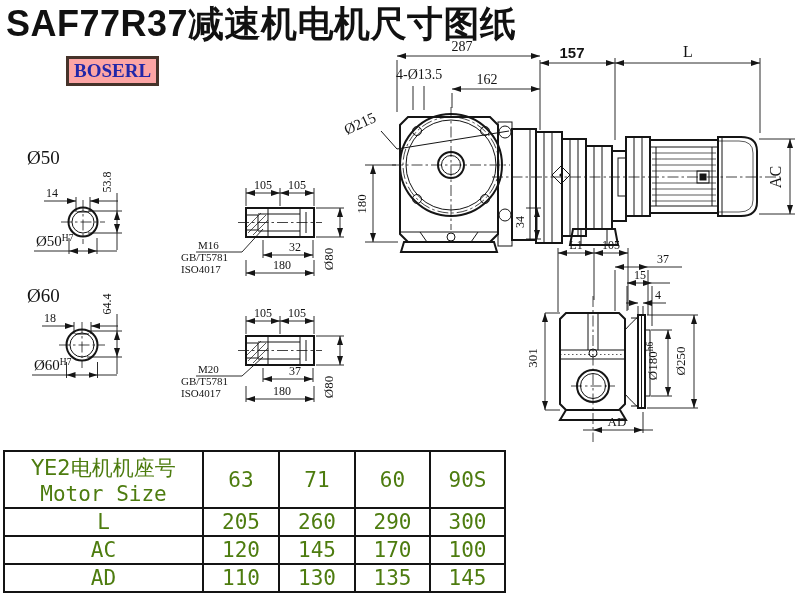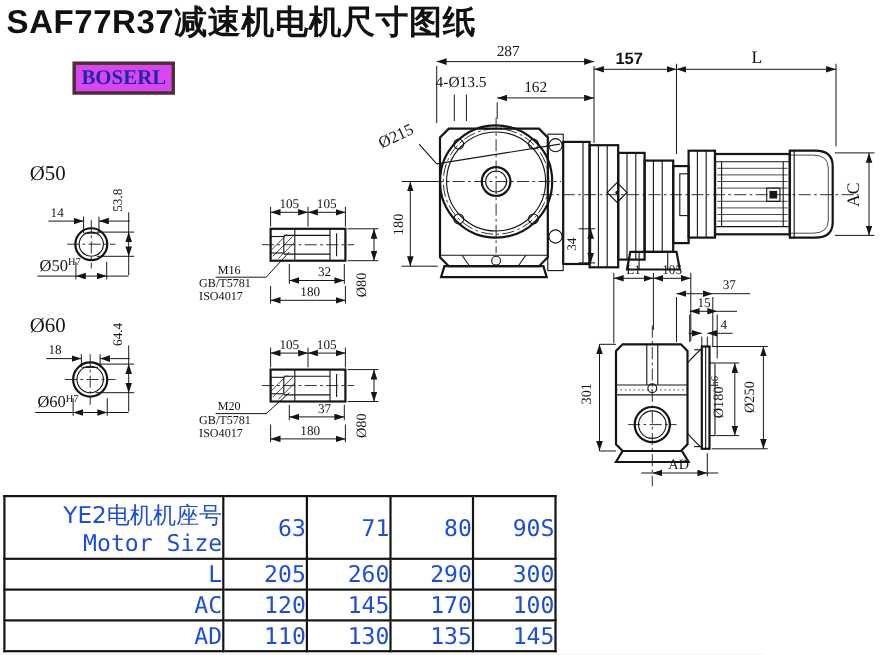--- a/index.html
+++ b/index.html
@@ -1,38 +1,38 @@
 <!DOCTYPE html>
 <html><head>
 <meta charset="utf-8">
 <style>
   html,body{margin:0;padding:0;background:#e8e8e8;}
   .page{position:relative;width:800px;height:595px;background:#ffffff;overflow:hidden;
         font-family:"Liberation Sans","DejaVu Sans",sans-serif;}
-  .title{position:absolute;left:6px;top:0px;font-size:30px;font-weight:bold;color:#111;
+  .title{position:absolute;left:6px;top:0px;font-size:36px;font-weight:bold;color:#111;
          letter-spacing:0.5px;white-space:nowrap;}
   .logo{position:absolute;left:66px;top:56px;border:3px solid #46332a;padding:0px 5px;
         color:#2227a8;font-family:"Liberation Serif","DejaVu Serif",serif;
-        font-size:19px;font-weight:600;line-height:24px;background:#d946ef;}
+        font-size:19px;font-weight:600;line-height:24px;background:#fca5a5;}
   svg.drawing{position:absolute;left:0;top:0;}
   .thick{stroke:#151515;stroke-width:2;fill:none;stroke-linejoin:miter;}
   .thin{stroke:#151515;stroke-width:1;fill:none;}
   .xthin{stroke:#151515;stroke-width:0.7;fill:none;}
   .cl{stroke:#151515;stroke-width:0.8;fill:none;stroke-dasharray:11 3 2.5 3;}
   .dot{stroke:#151515;stroke-width:0.7;fill:none;stroke-dasharray:1.5 2.5;}
   .dim{stroke:#151515;stroke-width:0.9;fill:none;}
   text{fill:#141414;font-family:"Liberation Serif","DejaVu Serif",serif;}
   .t11{font-size:11px}.t12{font-size:12px}.t13{font-size:13px}.t14{font-size:14px}
   .t15{font-size:15px}.t16{font-size:16px}.t19{font-size:19px}
   .sup{font-size:9.5px}
   .bold-sans{font-family:"Liberation Sans",sans-serif;font-weight:bold;font-size:15px;}
   table.size-table{position:absolute;left:3px;top:450px;border-collapse:collapse;
         table-layout:fixed;background:#fff;}
-  table.size-table td{border:2.5px solid #141414;text-align:right;vertical-align:middle;
-        font-family:"DejaVu Sans Mono","Liberation Mono",monospace;font-size:21px;color:#1d4ed8;
+  table.size-table td{border:2.5px solid #141414;text-align:center;vertical-align:middle;
+        font-family:"DejaVu Sans Mono","Liberation Mono",monospace;font-size:21px;color:#4d7c0f;
         padding:0;}
   td.head-cell .cn{font-size:21px;font-family:"DejaVu Sans","Liberation Sans",sans-serif;}
   td.head-cell .en{font-size:21px;}
   .c0{width:197px;} .c1{width:74px;margin-left:31px;} .c2{width:74px;} .c3{width:73px;} .c4{width:73px;}
   tr.hrow{height:57px;} tr.drow{height:28px;}
 </style>
 </head>
 <body>
 
 <div class="page">
@@ -379,21 +379,21 @@
 
 <table class="size-table">
   <tbody>
         <tr class="hrow">
     <td class="head-cell c0">
       <div class="cn">YE2电机机座号</div>
       <div class="en">Motor Size</div>
     </td>
     <td class="c1">63</td>
     <td class="c2">71</td>
-    <td class="c3">80</td>
+    <td class="c3">60</td>
     <td class="c4">90S</td>
   </tr>
   <tr class="drow">
     <td>L</td>
     <td>205</td>
     <td>260</td>
     <td>290</td>
     <td>300</td>
   </tr>
   <tr class="drow">

